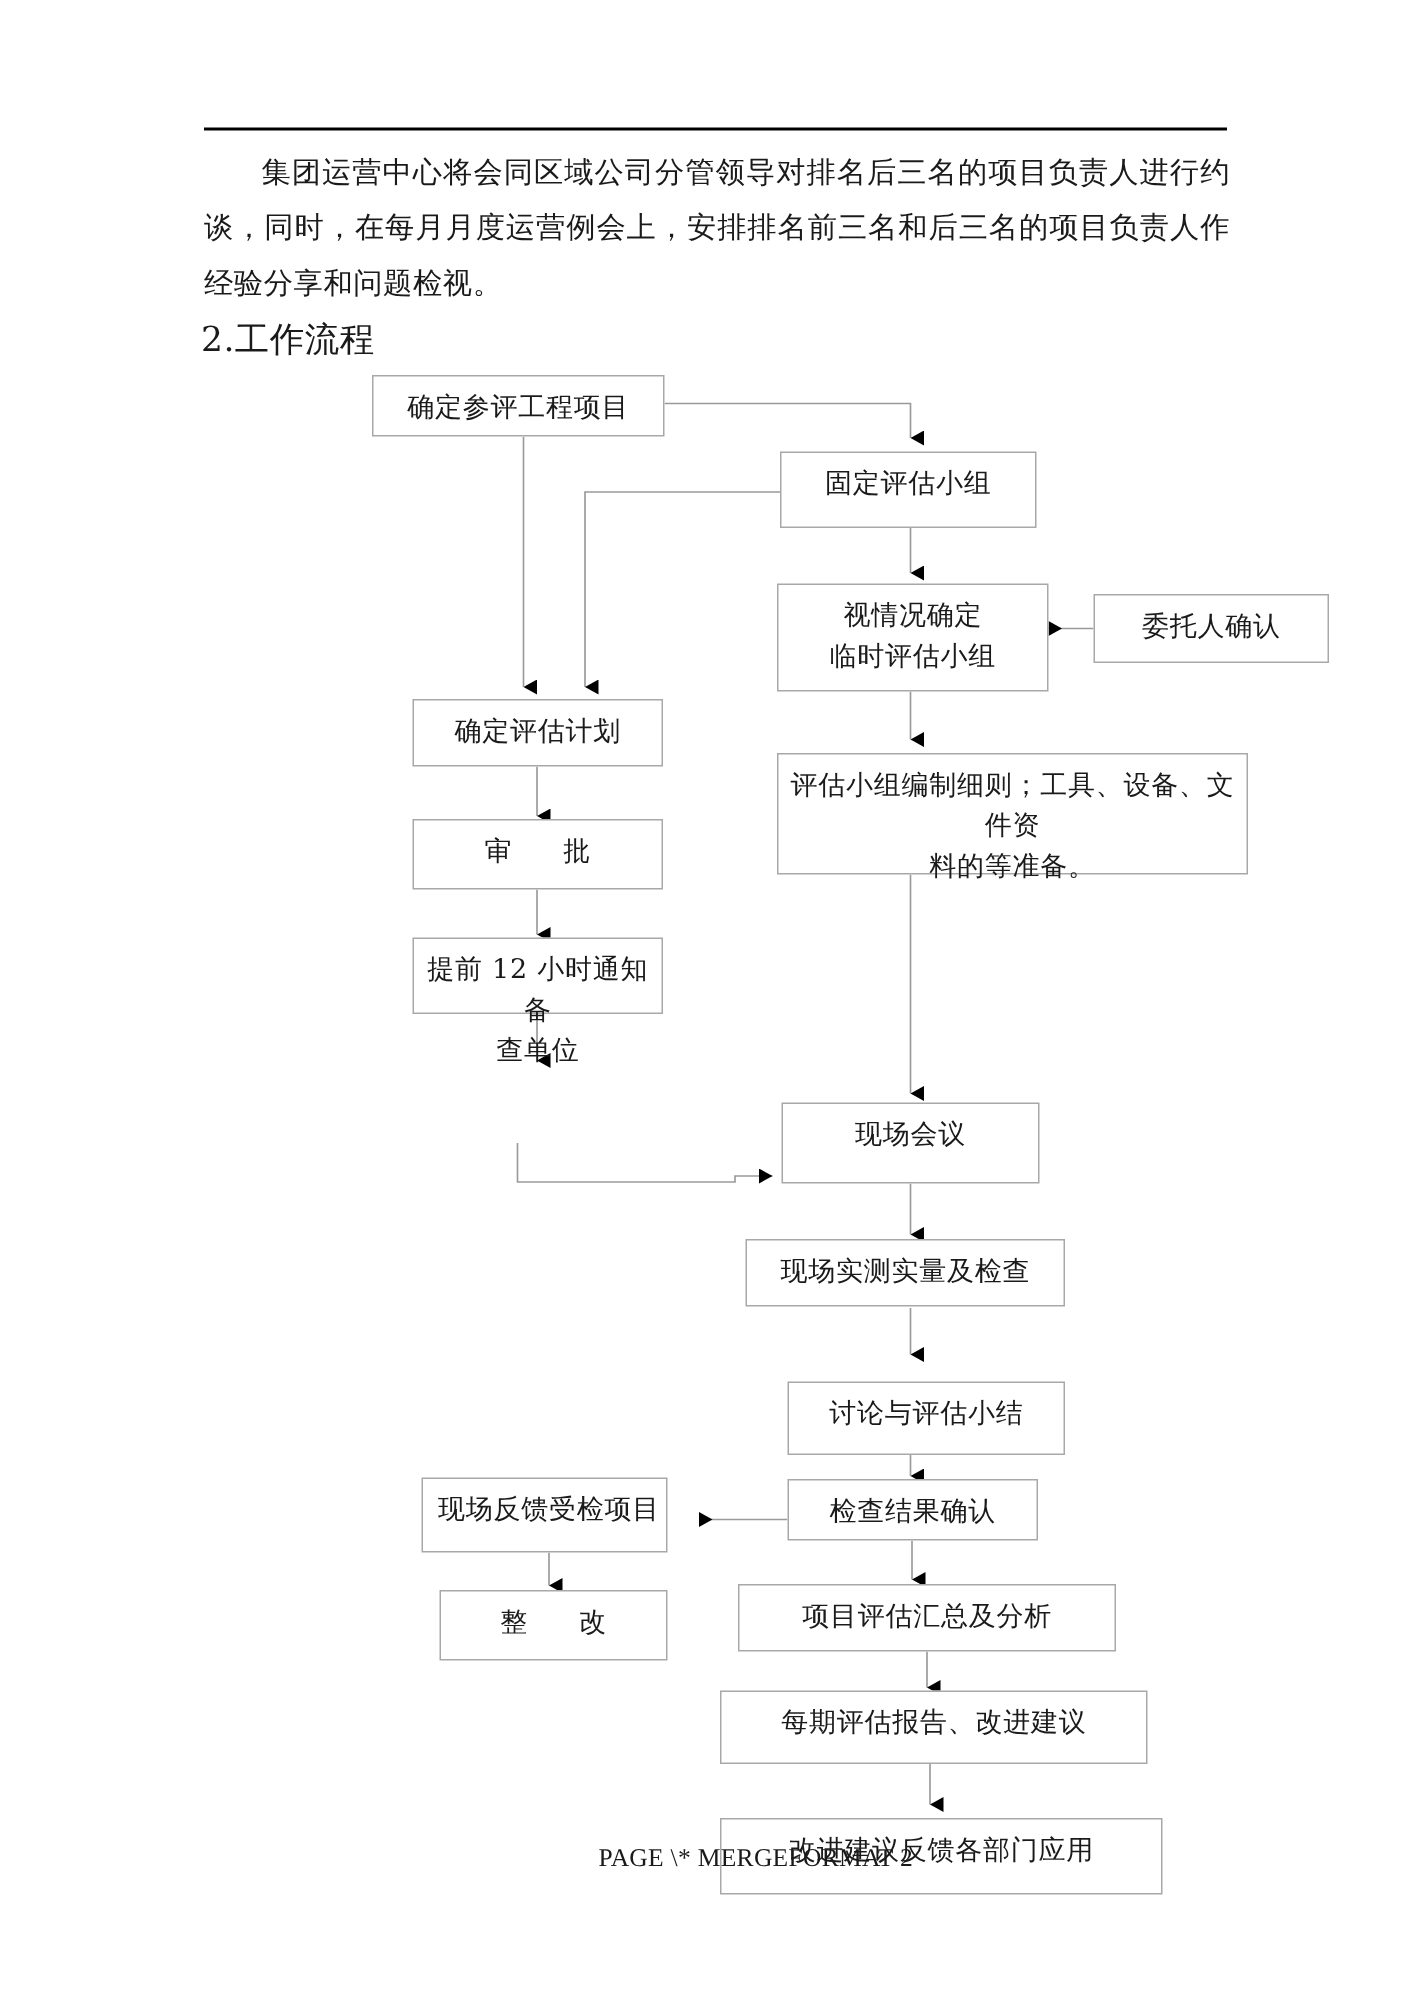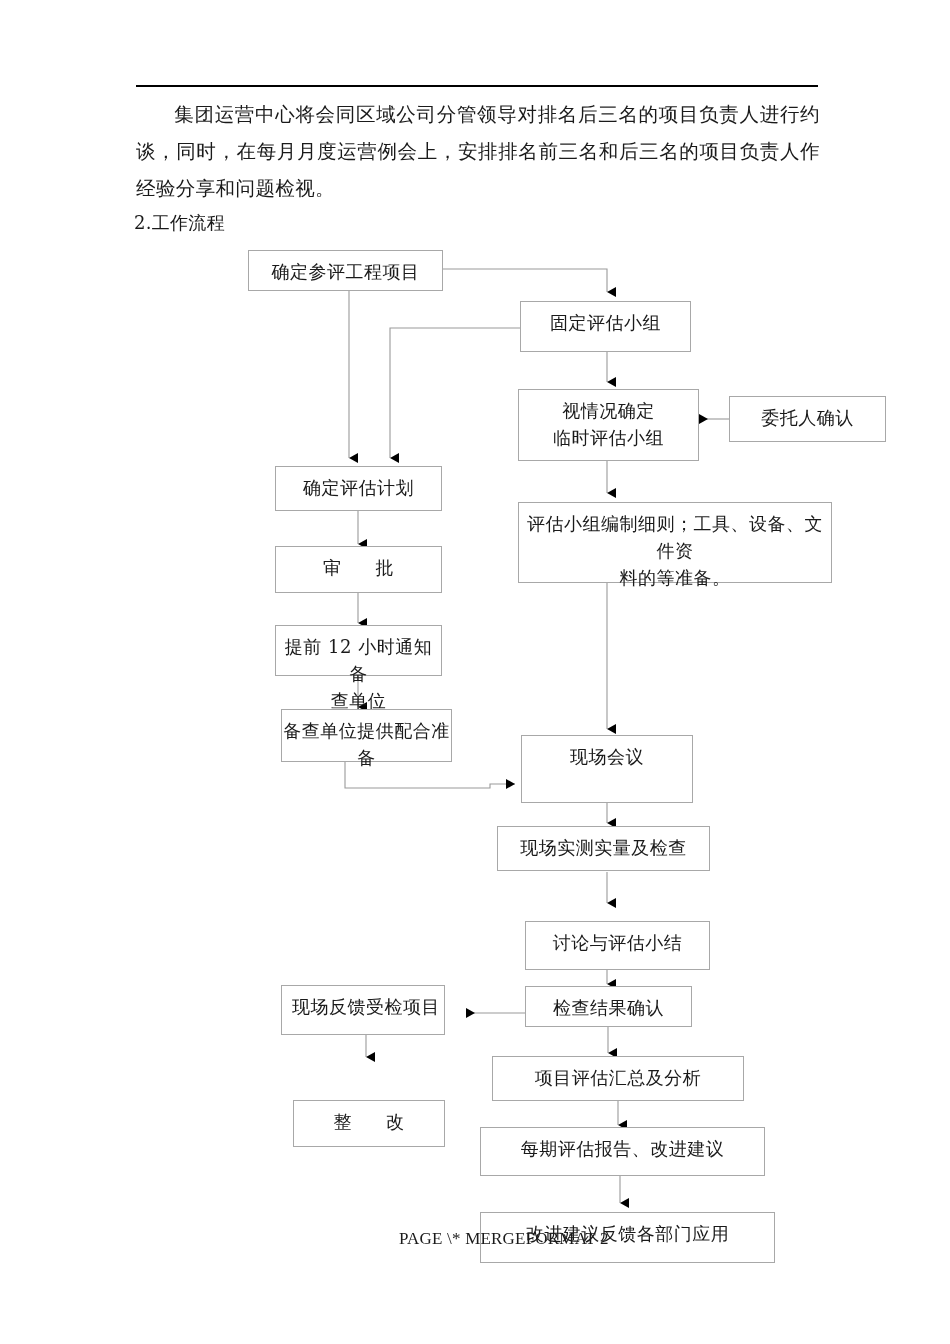--- a/index.html
+++ b/index.html
@@ -17,21 +17,21 @@
   }
 
   
   .para{
     position:absolute;left:136px;top:96px;width:684px;
     font-size:19.5px;line-height:37px;text-align:justify;
     text-justify:inter-ideograph;letter-spacing:.4px;
   }
   .para .indent{display:inline-block;width:38px;}
   .section-label{
-    position:absolute;left:134px;top:211px;font-size:18px;letter-spacing:.3px;
+    position:absolute;left:134px;top:211px;font-size:23px;letter-spacing:.3px;
   }
 
   
   .flow{position:absolute;left:0;top:0;width:950px;height:1344px;}
   .flow svg{position:absolute;left:0;top:0;}
 
   .node{
     position:absolute;box-sizing:border-box;
     border:1px solid #a8a8a8;
     background:#ffffff;
@@ -147,46 +147,42 @@
 
     <div class="node" style="left:275px;top:546px;width:167px;height:47px;">
       <span>审</span><span class="gap"></span><span>批</span>
     </div>
 
     <div class="node" style="left:275px;top:625px;width:167px;height:51px;">
       <span>提前 12 小时通知备</span><br>
       <span>查单位</span>
     </div>
 
-    <div class="node" style="left:281px;top:709px;width:171px;height:53px;">
-      <span>备查单位提供配合准</span><br>
-      <span>备</span>
-    </div>
-
-    <div class="node" style="left:521px;top:735px;width:172px;height:68px;">
+
+    <div class="node" style="left:521px;top:735px;width:172px;height:54px;">
       <span>现场会议</span>
     </div>
 
     <div class="node" style="left:497px;top:826px;width:213px;height:45px;">
       <span>现场实测实量及检查</span>
     </div>
 
     <div class="node" style="left:525px;top:906px;width:185px;height:49px;margin-top:15px;">
       <span>讨论与评估小结</span>
     </div>
 
     <div class="node" style="left:525px;top:986px;width:167px;height:41px;">
       <span>检查结果确认</span>
     </div>
 
     <div class="node pad-left" style="left:281px;top:985px;width:164px;height:50px;">
       <span>现场反馈受检项目</span>
     </div>
 
-    <div class="node" style="left:293px;top:1060px;width:152px;height:47px;margin-top:40px;">
+    <div class="node" style="left:293px;top:1060px;width:152px;height:47px;">
       <span>整</span><span class="gap"></span><span>改</span>
     </div>
 
     <div class="node" style="left:492px;top:1056px;width:252px;height:45px;">
       <span>项目评估汇总及分析</span>
     </div>
 
     <div class="node" style="left:480px;top:1127px;width:285px;height:49px;">
       <span>每期评估报告、改进建议</span>
     </div>

